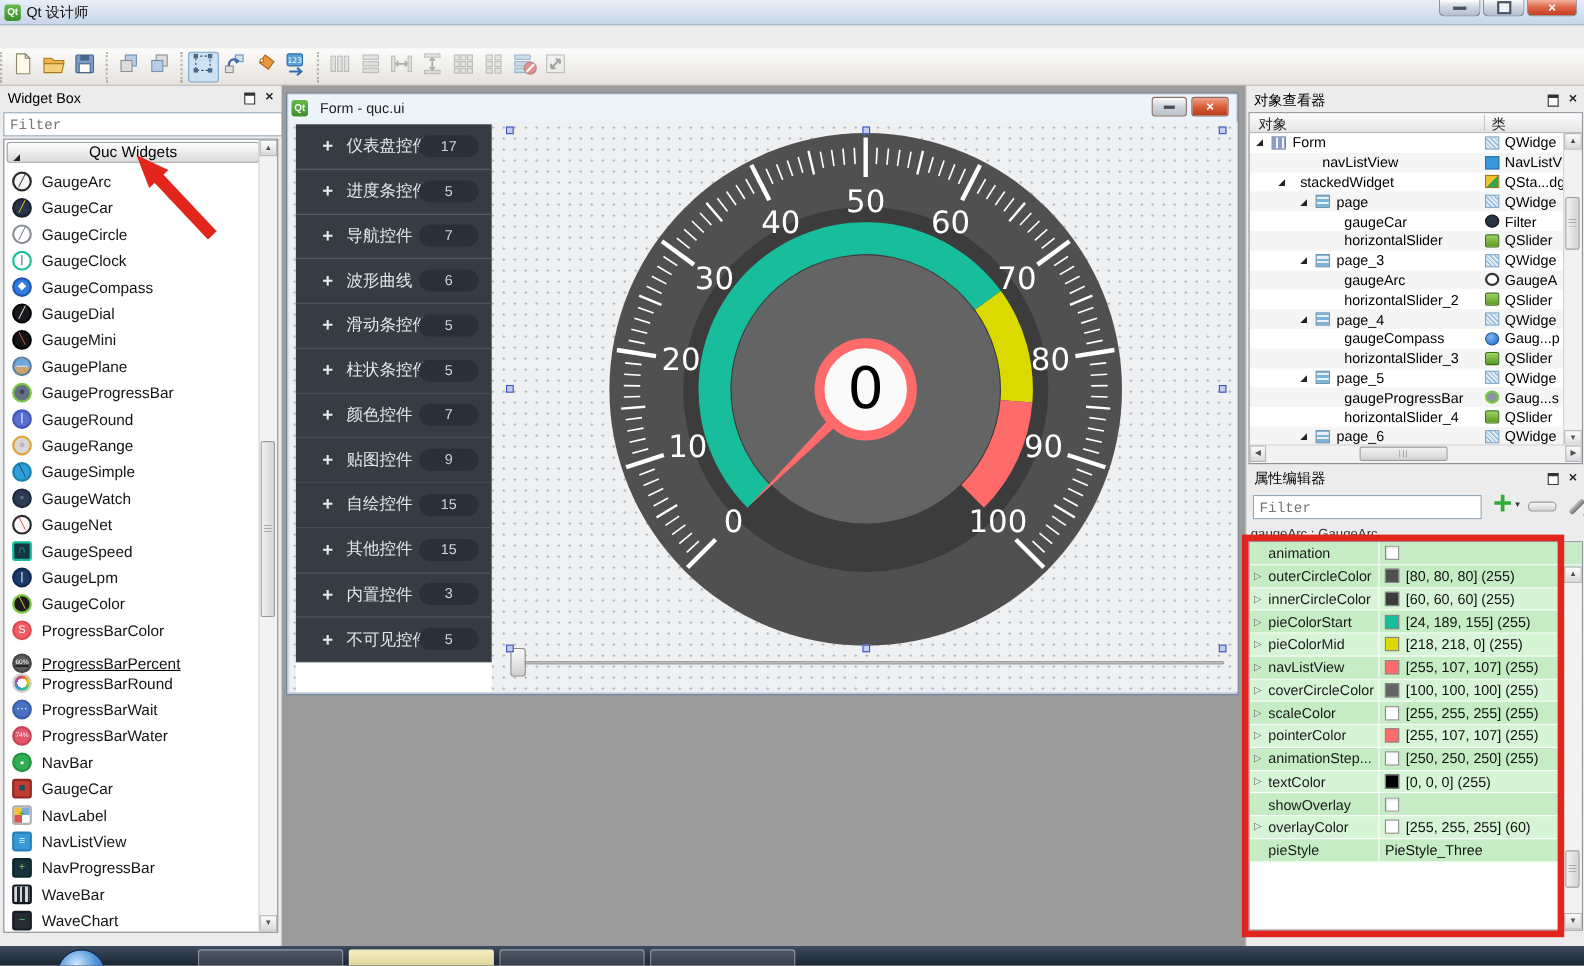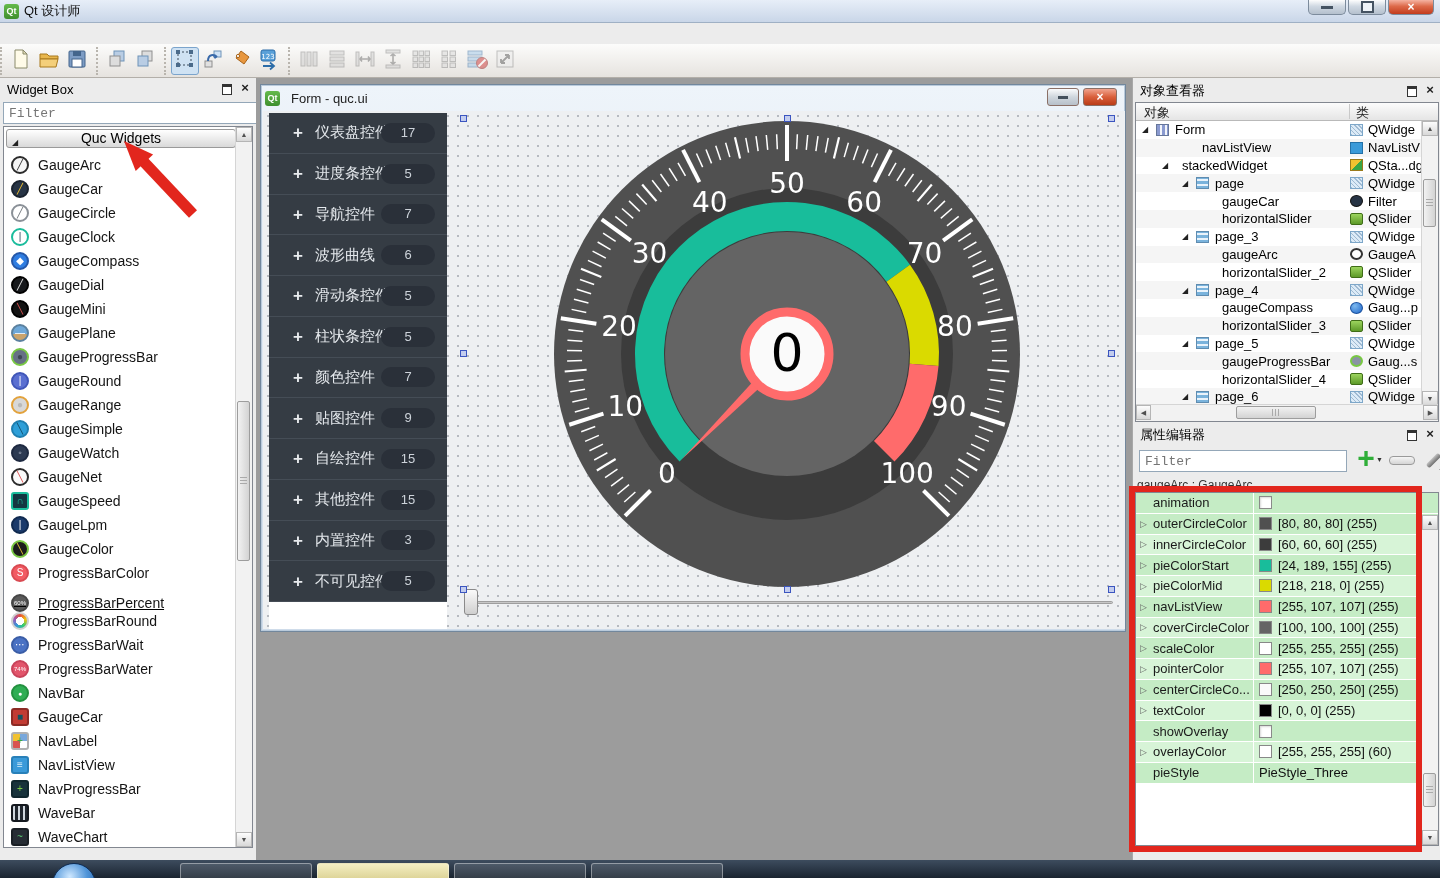--- a/index.html
+++ b/index.html
@@ -909,21 +909,21 @@
             <div class="prow shade-a">
               <span class="pexp">▷</span>
               <span class="pname">pointerColor</span>
               <span class="pval">
                 <span class="swatch" style="background:#FF6B6B"></span>
                 <span>[255, 107, 107] (255)</span>
               </span>
             </div>
             <div class="prow shade-b">
               <span class="pexp">▷</span>
-              <span class="pname">centerCircleCo...</span>
+              <span class="pname">animationStep...</span>
               <span class="pval">
                 <span class="swatch" style="background:#FAFAFA"></span>
                 <span>[250, 250, 250] (255)</span>
               </span>
             </div>
             <div class="prow shade-a">
               <span class="pexp">▷</span>
               <span class="pname">textColor</span>
               <span class="pval">
                 <span class="swatch" style="background:#000000"></span>

